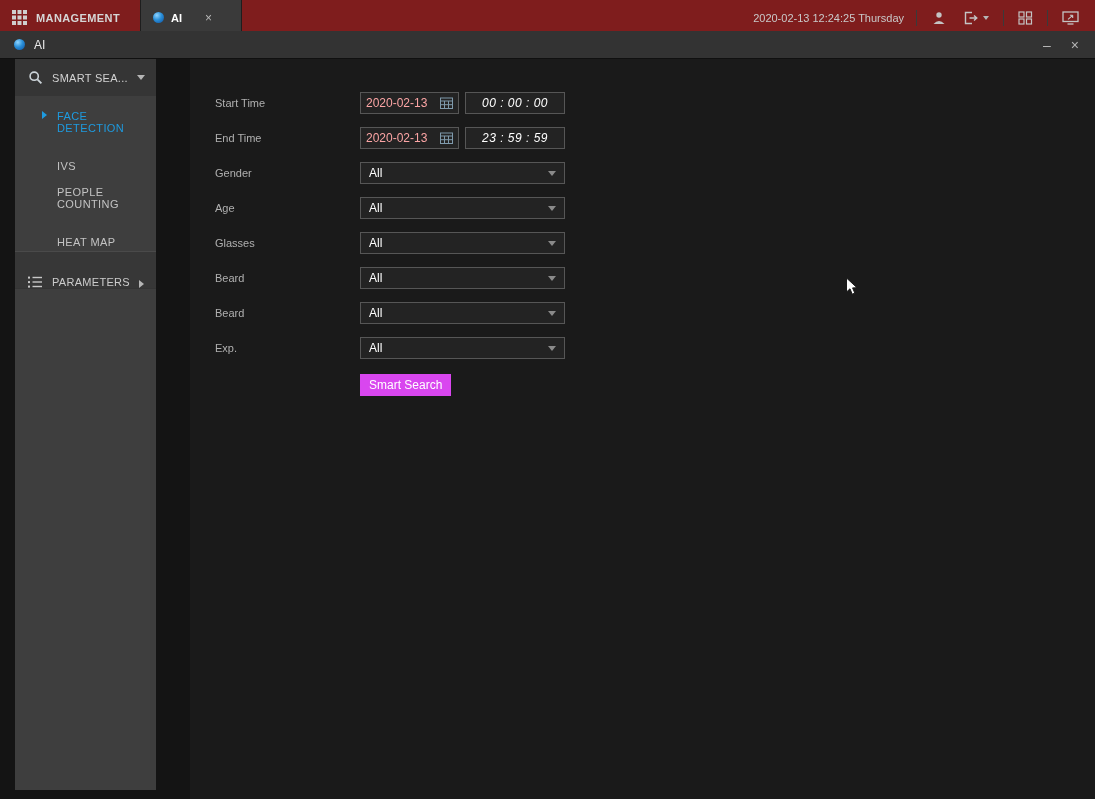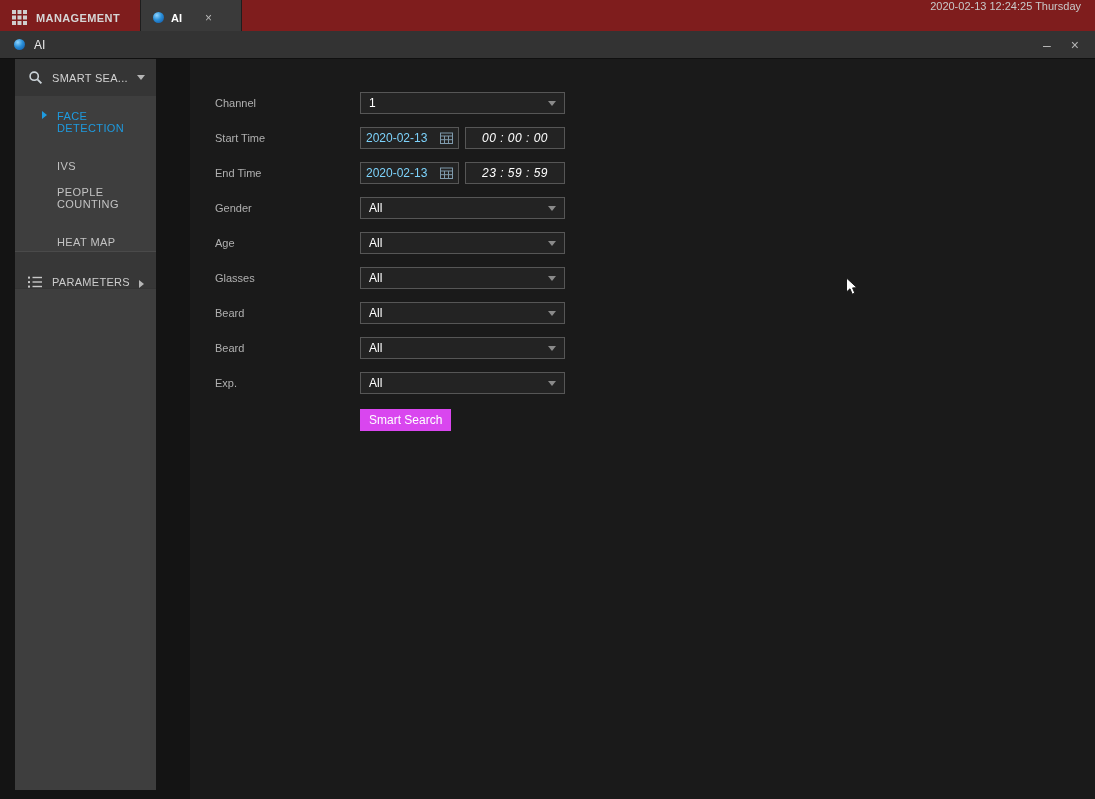--- a/index.html
+++ b/index.html
@@ -25,21 +25,21 @@
     display: flex; align-items: center; gap: 7px; padding: 0 12px;
     background: #3a3a3a; border-left: 1px solid #1e1e1e; border-right: 1px solid #1e1e1e;
     min-width: 102px;
   }
   .ai-tab .tab-label { font-size: 11px; color: #fff; font-weight: bold; }
   .tab-close { margin-left: 16px; font-size: 12px; color: #b8b8b8; }
   .ai-dot {
     width: 11px; height: 11px; border-radius: 50%; display: inline-block;
     background: radial-gradient(circle at 35% 30%, #8fd4ff 0%, #2a8fd8 45%, #0d4e9e 100%);
   }
-  .topbar-right { margin-left: auto; display: flex; align-items: center; gap: 12px; padding-right: 14px; flex-direction: column; }
+  .topbar-right { margin-left: auto; display: flex; align-items: center; gap: 12px; padding-right: 14px; }
   .datetime { font-size: 11px; color: #c9c9c9; }
   .vdiv { width: 1px; height: 16px; background: #191919; border-right: 1px solid #3a3a3a; }
   .top-btn { display: flex; align-items: center; gap: 4px; padding: 0 2px; }
   .caret-sm { width: 0; height: 0; border-left: 3.5px solid transparent; border-right: 3.5px solid transparent; border-top: 4px solid #b5b5b5; }
 
   
   .titlebar {
     position: absolute; top: 31px; left: 0; right: 0; height: 28px;
     background: #333333; display: flex; align-items: center; padding: 0 16px 0 14px;
     border-bottom: 1px solid #101010;
@@ -82,21 +82,21 @@
   }
   .select .val { font-size: 12px; color: #ffffff; }
   .select .caret {
     position: absolute; right: 8px; top: 8px;
     width: 0; height: 0; border-left: 4px solid transparent; border-right: 4px solid transparent; border-top: 5px solid #8a8a8a;
   }
   .date-box {
     width: 99px; height: 22px; border: 1px solid #565656; background: #232323;
     display: flex; align-items: center; padding: 0 5px;
   }
-  .date-box .val { font-size: 12px; color: #7dd3fc; }
+  .date-box .val { font-size: 12px; color: #fca5a5; }
   .date-box svg { margin-left: auto; }
   .time-box {
     width: 100px; height: 22px; border: 1px solid #565656; background: #232323; margin-left: 6px;
     display: flex; align-items: center; justify-content: center;
     font-size: 12px; color: #fff; letter-spacing: .5px; font-style: italic;
   }
   .smart-btn {
     margin-top: 2px; margin-left: 145px; display: inline-block;
     background: #d946ef; color: #fff; border: none; border-radius: 0;
     font-size: 12px; font-family: inherit; padding: 4px 9px; line-height: 1.2;
@@ -225,27 +225,20 @@
               <rect x="0" y="9.6" width="2" height="2"></rect>
           </g>
         </svg>
         <span class="lbl">PARAMETERS</span>
         <i class="caret-right"></i>
       </div>
     </div>
 
     <div class="main">
 
-      <div class="form-row">
-        <span class="form-label">Channel</span>
-        <div class="select">
-          <span class="val">1</span>
-          <i class="caret"></i>
-        </div>
-      </div>
 
       <div class="form-row">
         <span class="form-label">Start Time</span>
         <div class="date-box">
           <span class="val">2020-02-13</span>
           <svg width="13" height="12" viewBox="0 0 13 12">
             <rect x="0.5" y="1" width="12" height="10.5" fill="none" stroke="#7f9aac"></rect>
             <line x1="0.5" y1="4" x2="12.5" y2="4" stroke="#7f9aac"></line>
             <line x1="4.5" y1="4" x2="4.5" y2="11.5" stroke="#7f9aac"></line>
             <line x1="8.5" y1="4" x2="8.5" y2="11.5" stroke="#7f9aac"></line>

